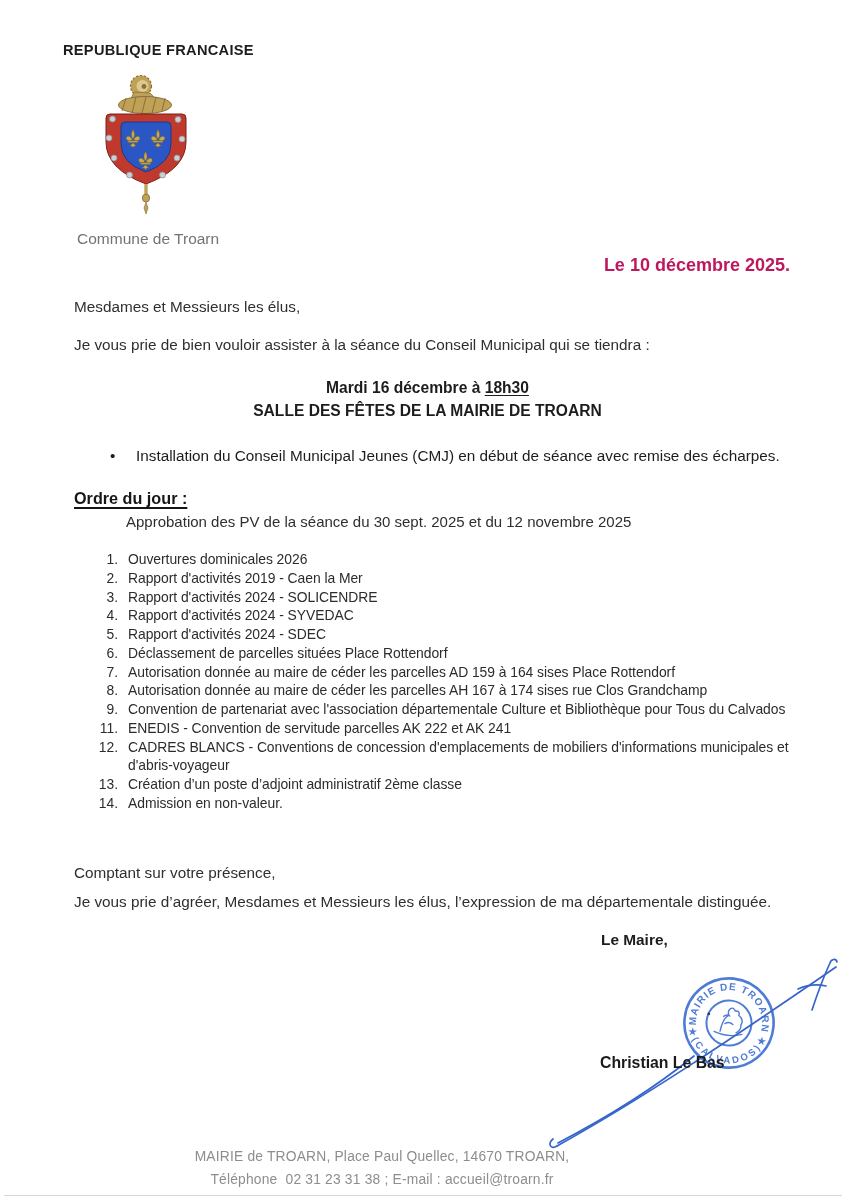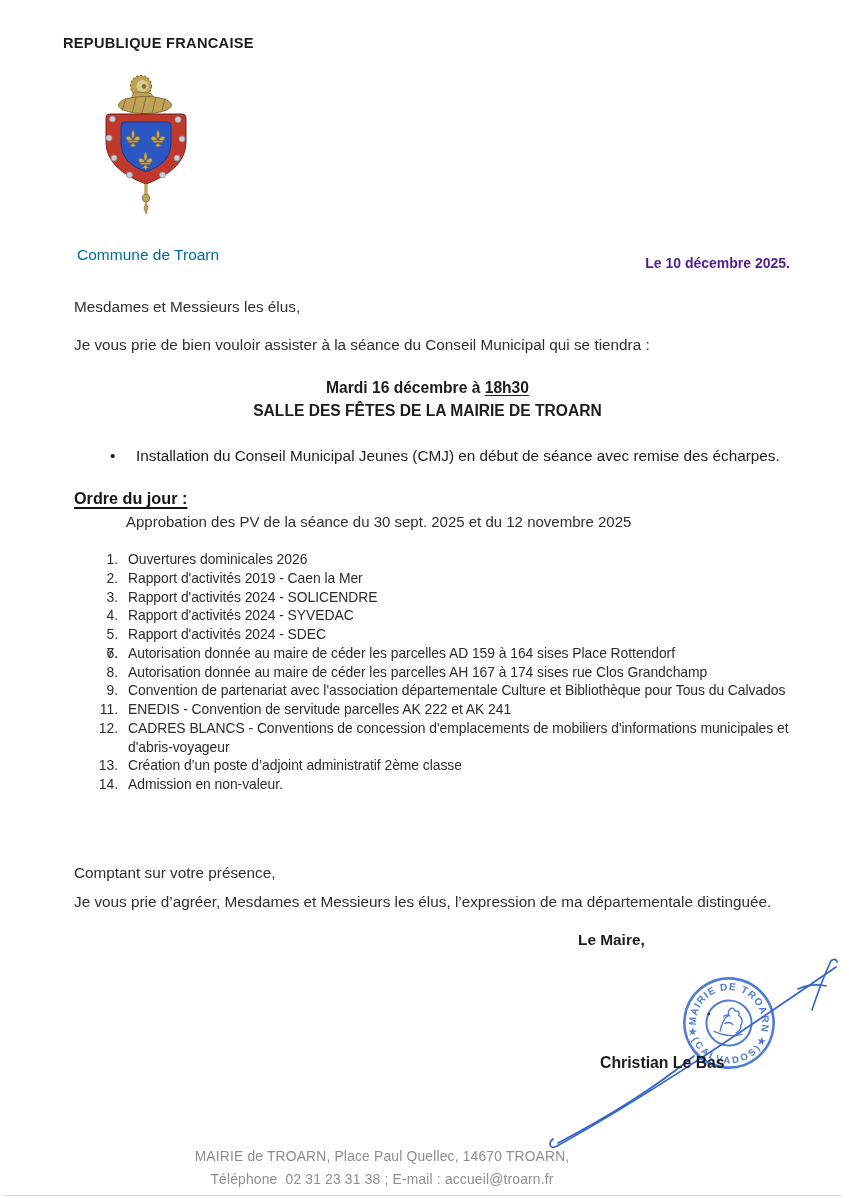--- a/index.html
+++ b/index.html
@@ -1,40 +1,40 @@
 <!DOCTYPE html>
 <html><head>
 <meta charset="utf-8">
 <style>
   html,body{margin:0;padding:0;background:#ffffff;}
   .page{
     position:relative;width:849px;height:1198px;background:#ffffff;overflow:hidden;
     font-family:"Liberation Sans",sans-serif;color:#2f2f2f;
   }
   .abs{position:absolute;}
-  .republic{left:63px;top:35px;font-size:14.6px;font-weight:700;letter-spacing:.3px;color:#1d1d1d;}
+  .republic{left:63px;top:42px;font-size:14.6px;font-weight:700;letter-spacing:.3px;color:#1d1d1d;}
   .coat{left:104px;top:72px;width:86px;height:143px;}
-  .commune{left:77px;top:246px;font-size:15.5px;color:#0369a1;}
-  .dateline{right:59px;top:255px;font-size:14px;font-weight:700;color:#4c1d95;margin-left:24px;}
+  .commune{left:77px;top:230px;font-size:15.5px;color:#737373;}
+  .dateline{right:59px;top:255px;font-size:18px;font-weight:700;color:#be185d;margin-left:24px;}
   .salutation{left:74px;top:298px;font-size:15.3px;}
   .intro{left:74px;top:336px;font-size:15.3px;white-space:nowrap;}
   .meeting{left:0;top:377px;width:855px;text-align:center;font-weight:700;color:#1c1c1c;
            font-size:15.6px;line-height:22.6px;}
   .u{text-decoration:underline;text-decoration-thickness:1.4px;text-underline-offset:2px;}
   .bulletline{left:110px;top:447px;font-size:15.3px;font-weight:400;color:#1c1c1c;white-space:nowrap;}
   .bulletline .dot{display:inline-block;width:26px;}
   .agenda-title{left:74px;top:489px;font-size:16.2px;font-weight:700;color:#161616;
                 text-decoration:underline;text-decoration-thickness:1.6px;text-underline-offset:3px;}
   .agenda-sub{left:126px;top:513px;font-size:15px;}
   .agenda{left:74px;top:550px;font-size:13.9px;letter-spacing:-0.05px;color:#2c2c2c;}
   .agenda .row{position:relative;padding-left:54px;line-height:18.75px;white-space:nowrap;}
   .agenda .num{position:absolute;left:0;top:0;width:44px;text-align:right;}
   .closing1{left:74px;top:864px;font-size:15.3px;}
   .closing2{left:74px;top:893px;font-size:15.3px;white-space:nowrap;}
-  .signoff{left:578px;top:931px;font-size:15.4px;font-weight:700;color:#1c1c1c;}
+  .signoff{left:601px;top:931px;font-size:15.4px;font-weight:700;color:#1c1c1c;}
   .signatory{left:600px;top:1054px;font-size:15.8px;font-weight:700;color:#1b1b1b;}
   .stamp{left:682px;top:976px;width:94px;height:94px;}
   .signature{left:540px;top:948px;width:305px;height:250px;}
   .footer{left:57px;top:1146px;width:650px;text-align:center;color:#8d8d8d;
           font-size:13.8px;line-height:22.5px;letter-spacing:.2px;}
   .scanline{left:4px;top:1195px;width:838px;height:1.4px;background:#d6d6d6;}
 </style>
 </head>
 <body>
 
@@ -113,21 +113,21 @@
   <div class="abs agenda-title">Ordre du jour :</div>
 
   <div class="abs agenda-sub">Approbation des PV de la séance du 30 sept. 2025 et du 12 novembre 2025</div>
 
   <div class="abs agenda">
     <div class="row"><span class="num">1.</span><span>Ouvertures dominicales 2026</span></div>
     <div class="row"><span class="num">2.</span><span>Rapport d'activités 2019 - Caen la Mer</span></div>
     <div class="row"><span class="num">3.</span><span>Rapport d'activités 2024 - SOLICENDRE</span></div>
     <div class="row"><span class="num">4.</span><span>Rapport d'activités 2024 - SYVEDAC</span></div>
     <div class="row"><span class="num">5.</span><span>Rapport d'activités 2024 - SDEC</span></div>
-    <div class="row"><span class="num">6.</span></div>
+    <div class="row"><span class="num">6.</span><span>Déclassement de parcelles situées Place Rottendorf</span></div>
     <div class="row"><span class="num">7.</span><span>Autorisation donnée au maire de céder les parcelles AD 159 à 164 sises Place Rottendorf</span></div>
     <div class="row"><span class="num">8.</span><span>Autorisation donnée au maire de céder les parcelles AH 167 à 174 sises rue Clos Grandchamp</span></div>
     <div class="row"><span class="num">9.</span><span>Convention de partenariat avec l'association départementale Culture et Bibliothèque pour Tous du Calvados</span></div>
     <div class="row"><span class="num">11.</span><span>ENEDIS - Convention de servitude parcelles AK 222 et AK 241</span></div>
     <div class="row"><span class="num">12.</span><span>CADRES BLANCS - Conventions de concession d'emplacements de mobiliers d'informations municipales et</span></div>
     <div class="row"><span>d'abris-voyageur</span></div>
     <div class="row"><span class="num">13.</span><span>Création d’un poste d’adjoint administratif 2ème classe</span></div>
     <div class="row"><span class="num">14.</span><span>Admission en non-valeur.</span></div>
   </div>
 

